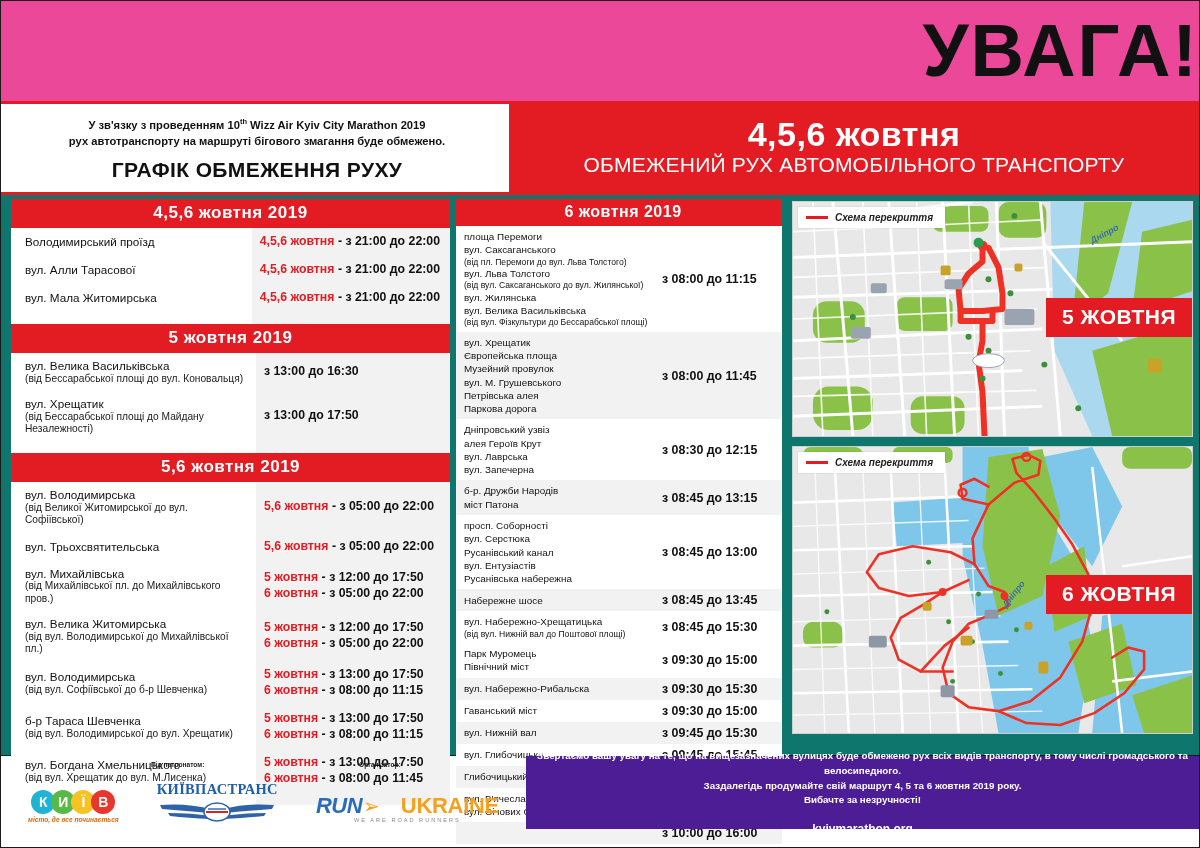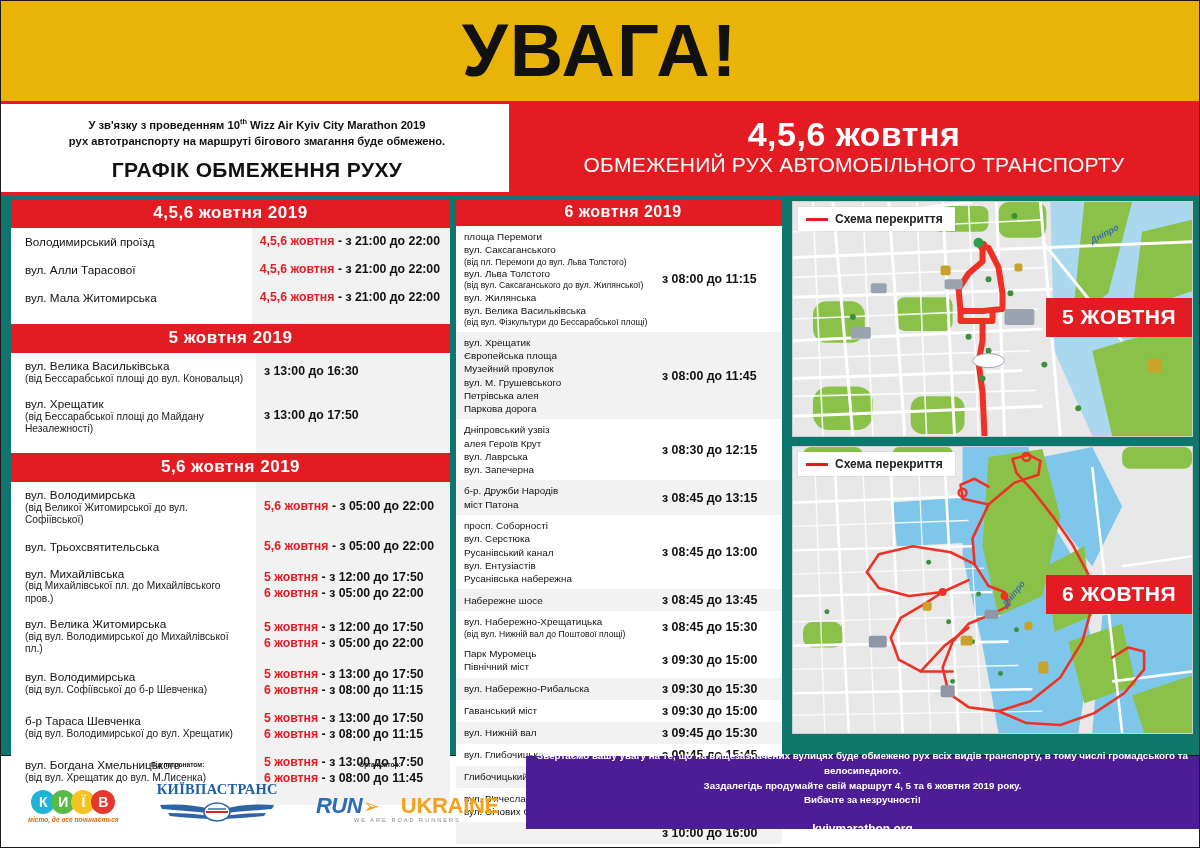--- a/index.html
+++ b/index.html
@@ -14,22 +14,22 @@
     position: relative;
     width: 1200px; height: 848px;
     background: #ffffff;
     border: 1px solid #1a1a1a;
     overflow: hidden;
   }
 
   
   .title-band {
     height: 100px;
-    display: flex; align-items: center; justify-content: center;
-    background: #eab308;
+    display: flex; align-items: center; justify-content: flex-end;
+    background: #ec4899;
   }
   .title-band .uvaga {
     font-size: 74px;
     font-weight: bold;
     letter-spacing: 2px;
     color: #111111;
     line-height: 1;
     font-family: "Liberation Sans", sans-serif;
   }
 
@@ -150,21 +150,21 @@
   .map svg { display: block; width: 100%; height: 100%; }
   .map-legend {
     position: absolute; top: 5px; left: 5px;
     background: #fff; padding: 5px 12px 5px 8px;
     display: flex; align-items: center; gap: 7px;
     box-shadow: 0 0 0 1px rgba(0,0,0,.04);
   }
   .map-legend .swatch {
     width: 22px; height: 3px; background: #e31b23; display: inline-block;
   }
-  .map-legend .lg-text { font-size: 12px; color: #222; font-weight: bold; }
+  .map-legend .lg-text { font-size: 10px; color: #222; font-weight: bold; font-style: italic; }
   .map-tag {
     position: absolute;
     background: #e31b23; color: #fff;
     font-size: 21px; font-weight: bold;
     padding: 7px 16px 8px;
     letter-spacing: .5px;
     white-space: nowrap;
   }
   .map.m1 .map-tag { top: 96px; right: 0; }
   .map.m2 .map-tag { top: 128px; right: 0; }

